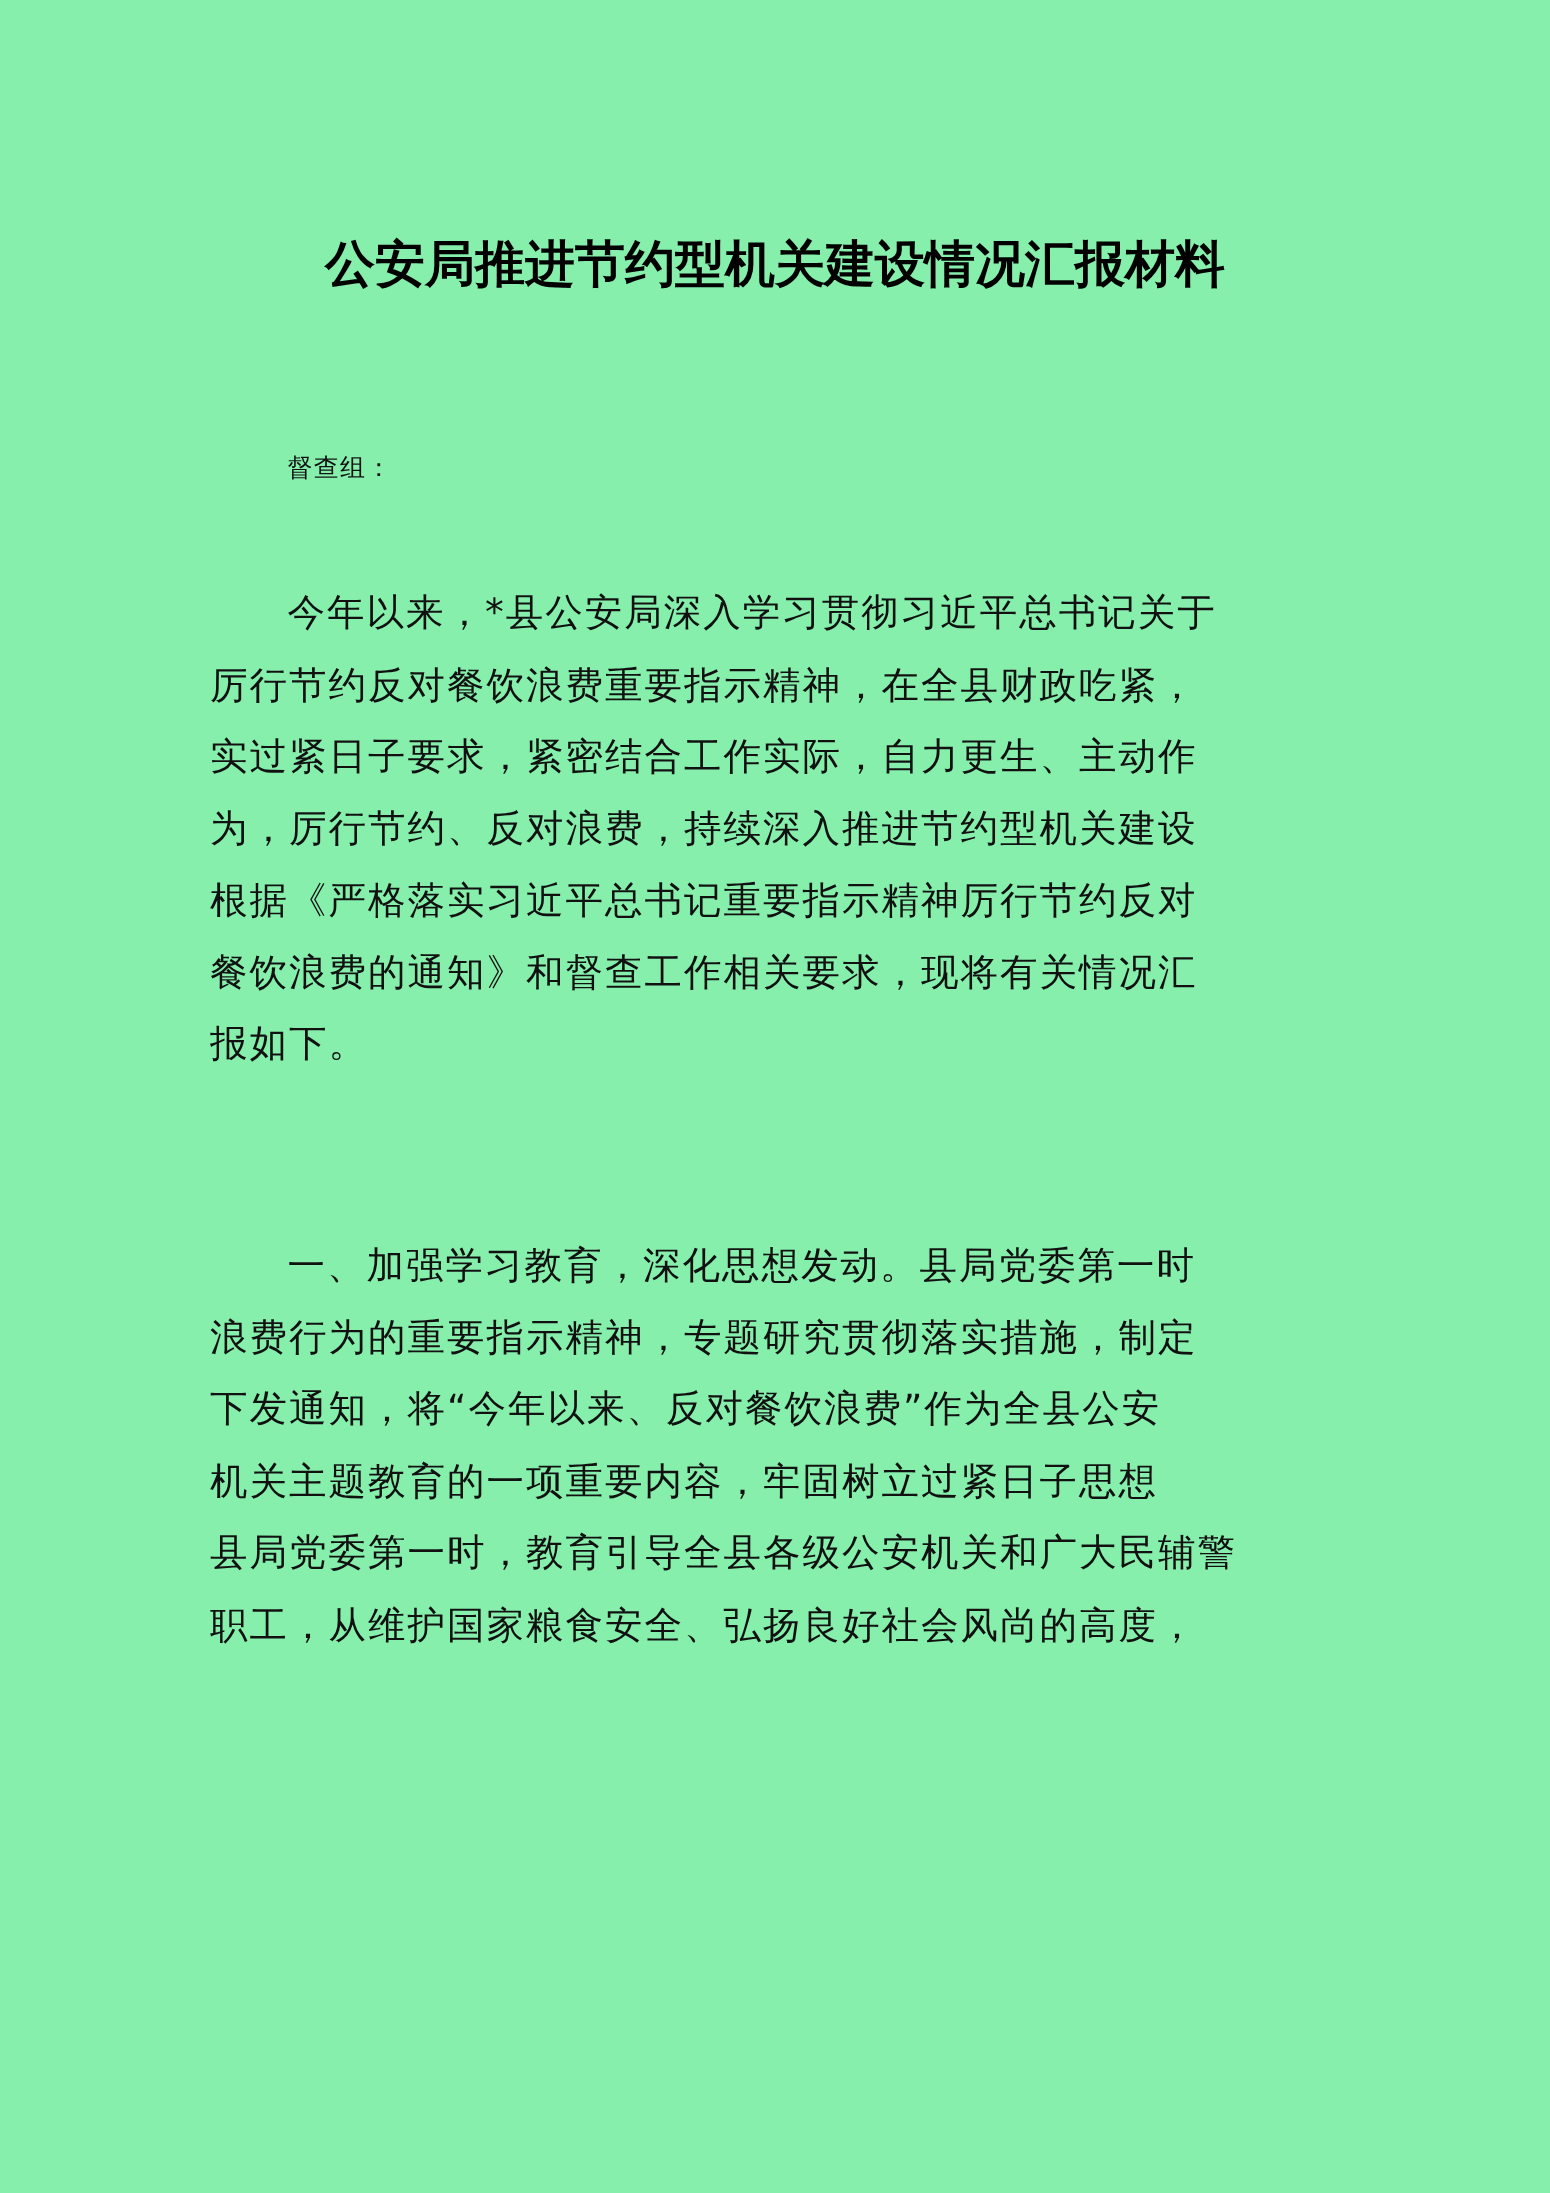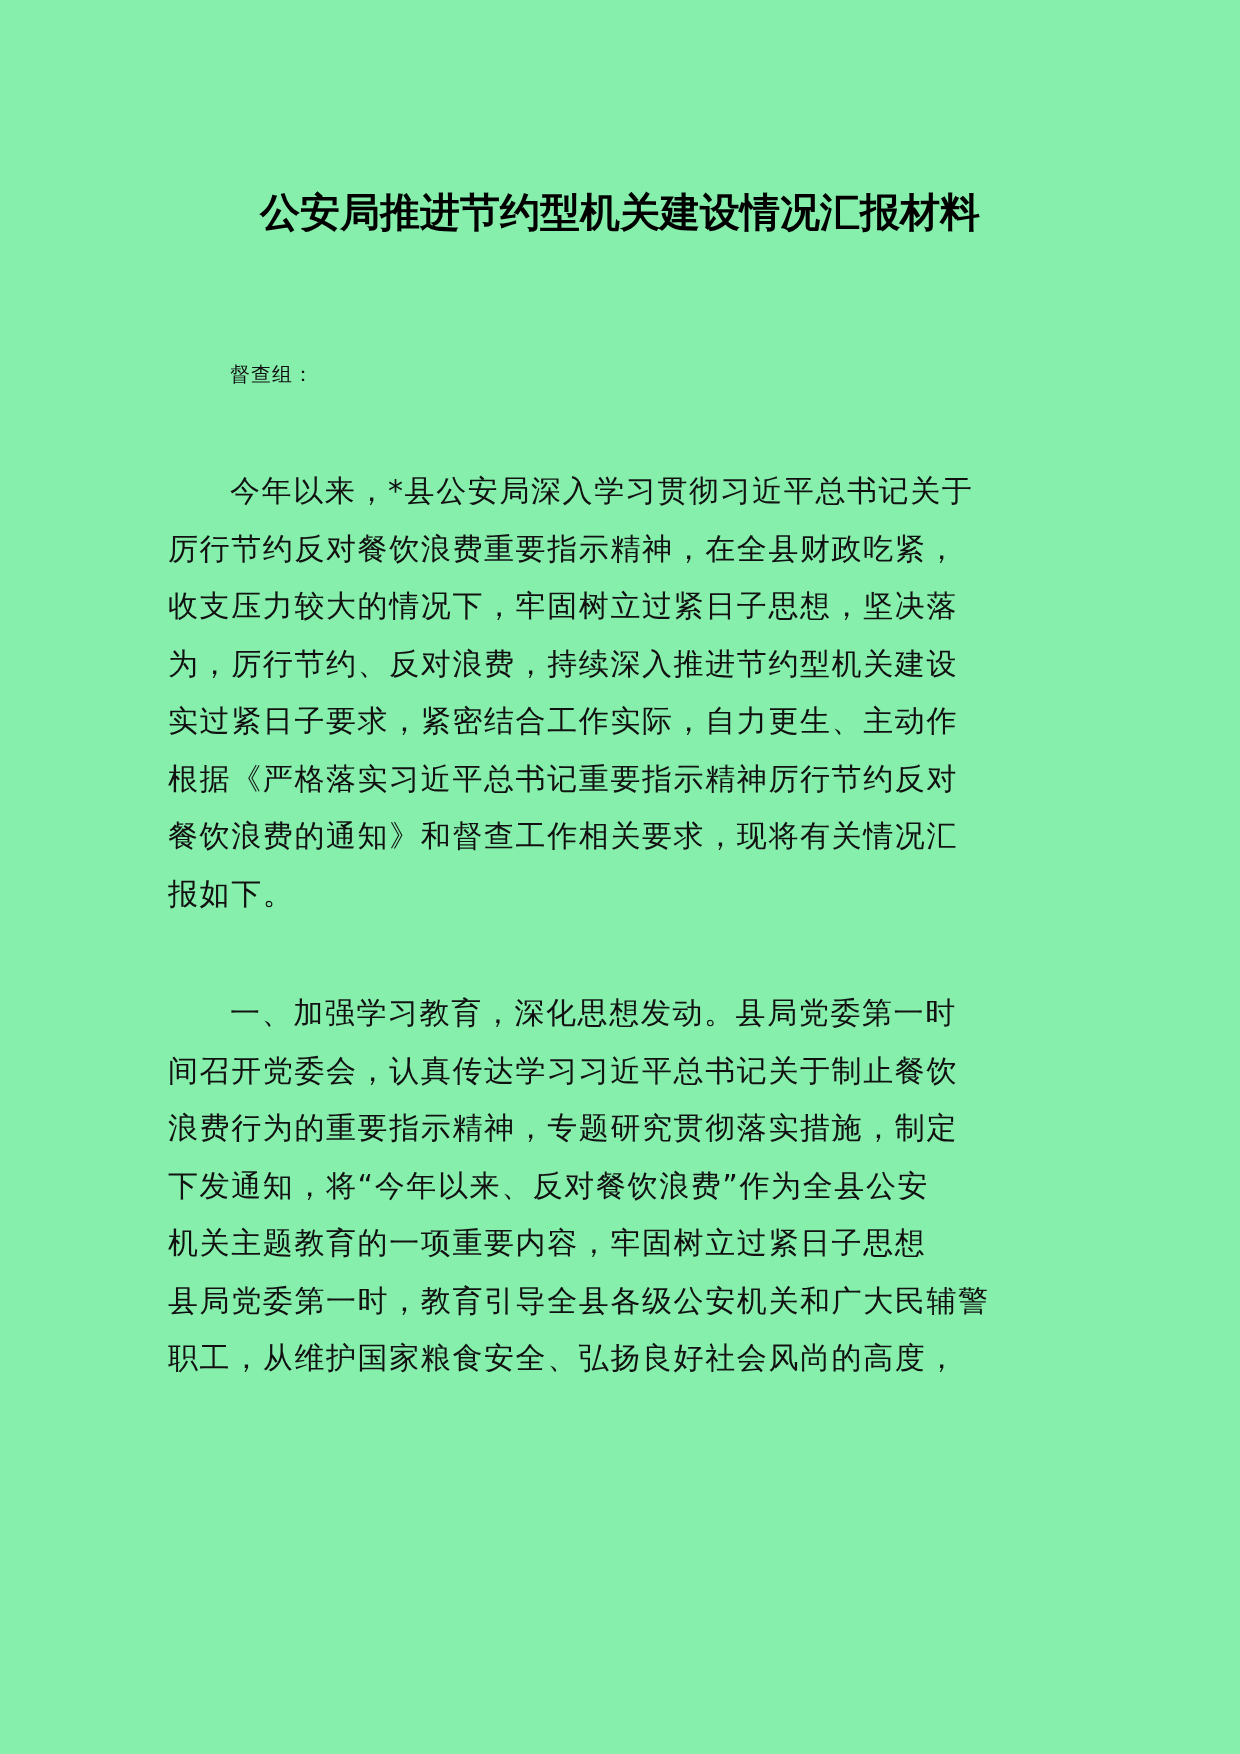--- a/index.html
+++ b/index.html
@@ -66,31 +66,29 @@
 
 <div class="page">
 
   <div class="title">公安局推进节约型机关建设情况汇报材料</div>
 
   <div class="salutation">督查组：</div>
 
   <div class="body-block" id="para1">
     <span class="line indent">今年以来，*县公安局深入学习贯彻习近平总书记关于</span>
     <span class="line">厉行节约反对餐饮浪费重要指示精神，在全县财政吃紧，</span>
-    <span class="line">收支压力较大的情况下，牢固树立过紧日子思想，坚决落</span>
+    <span class="line">实过紧日子要求，紧密结合工作实际，自力更生、主动作</span>
     <span class="line">为，厉行节约、反对浪费，持续深入推进节约型机关建设</span>
-    <span class="line">实过紧日子要求，紧密结合工作实际，自力更生、主动作</span>
     <span class="line">根据《严格落实习近平总书记重要指示精神厉行节约反对</span>
     <span class="line">餐饮浪费的通知》和督查工作相关要求，现将有关情况汇</span>
     <span class="line">报如下。</span>
   </div>
 
   <div class="body-block" id="para2">
     <span class="line indent">一、加强学习教育，深化思想发动。县局党委第一时</span>
-    <span class="line">间召开党委会，认真传达学习习近平总书记关于制止餐饮</span>
     <span class="line">浪费行为的重要指示精神，专题研究贯彻落实措施，制定</span>
     <span class="line">下发通知，将“今年以来、反对餐饮浪费”作为全县公安</span>
     <span class="line">机关主题教育的一项重要内容，牢固树立过紧日子思想</span>
     <span class="line">县局党委第一时，教育引导全县各级公安机关和广大民辅警</span>
     <span class="line">职工，从维护国家粮食安全、弘扬良好社会风尚的高度，</span>
   </div>
 
 </div>
 
 </body></html>

